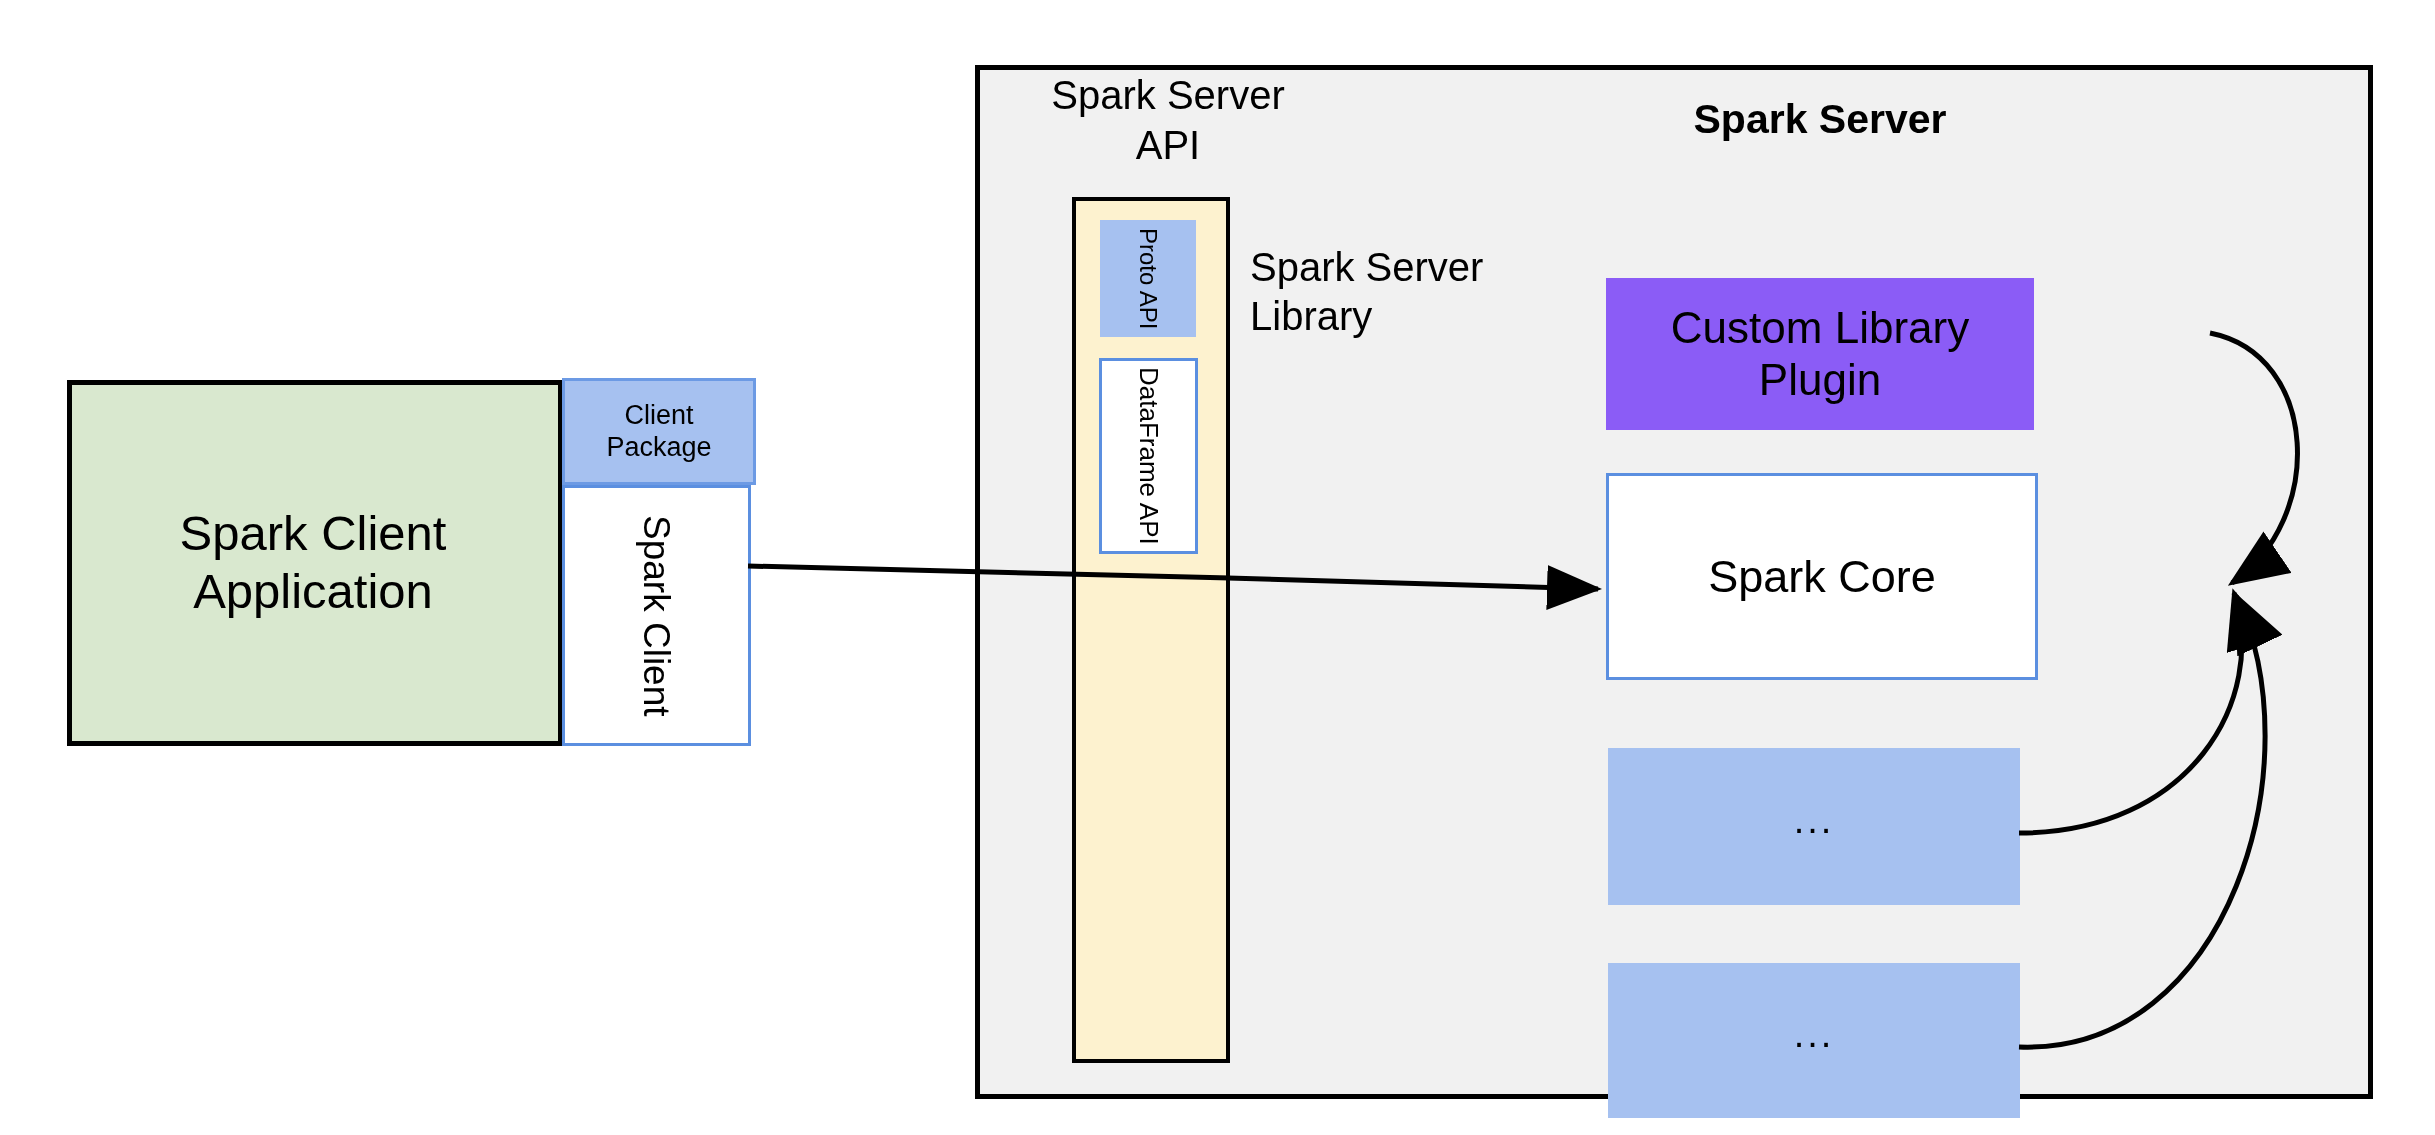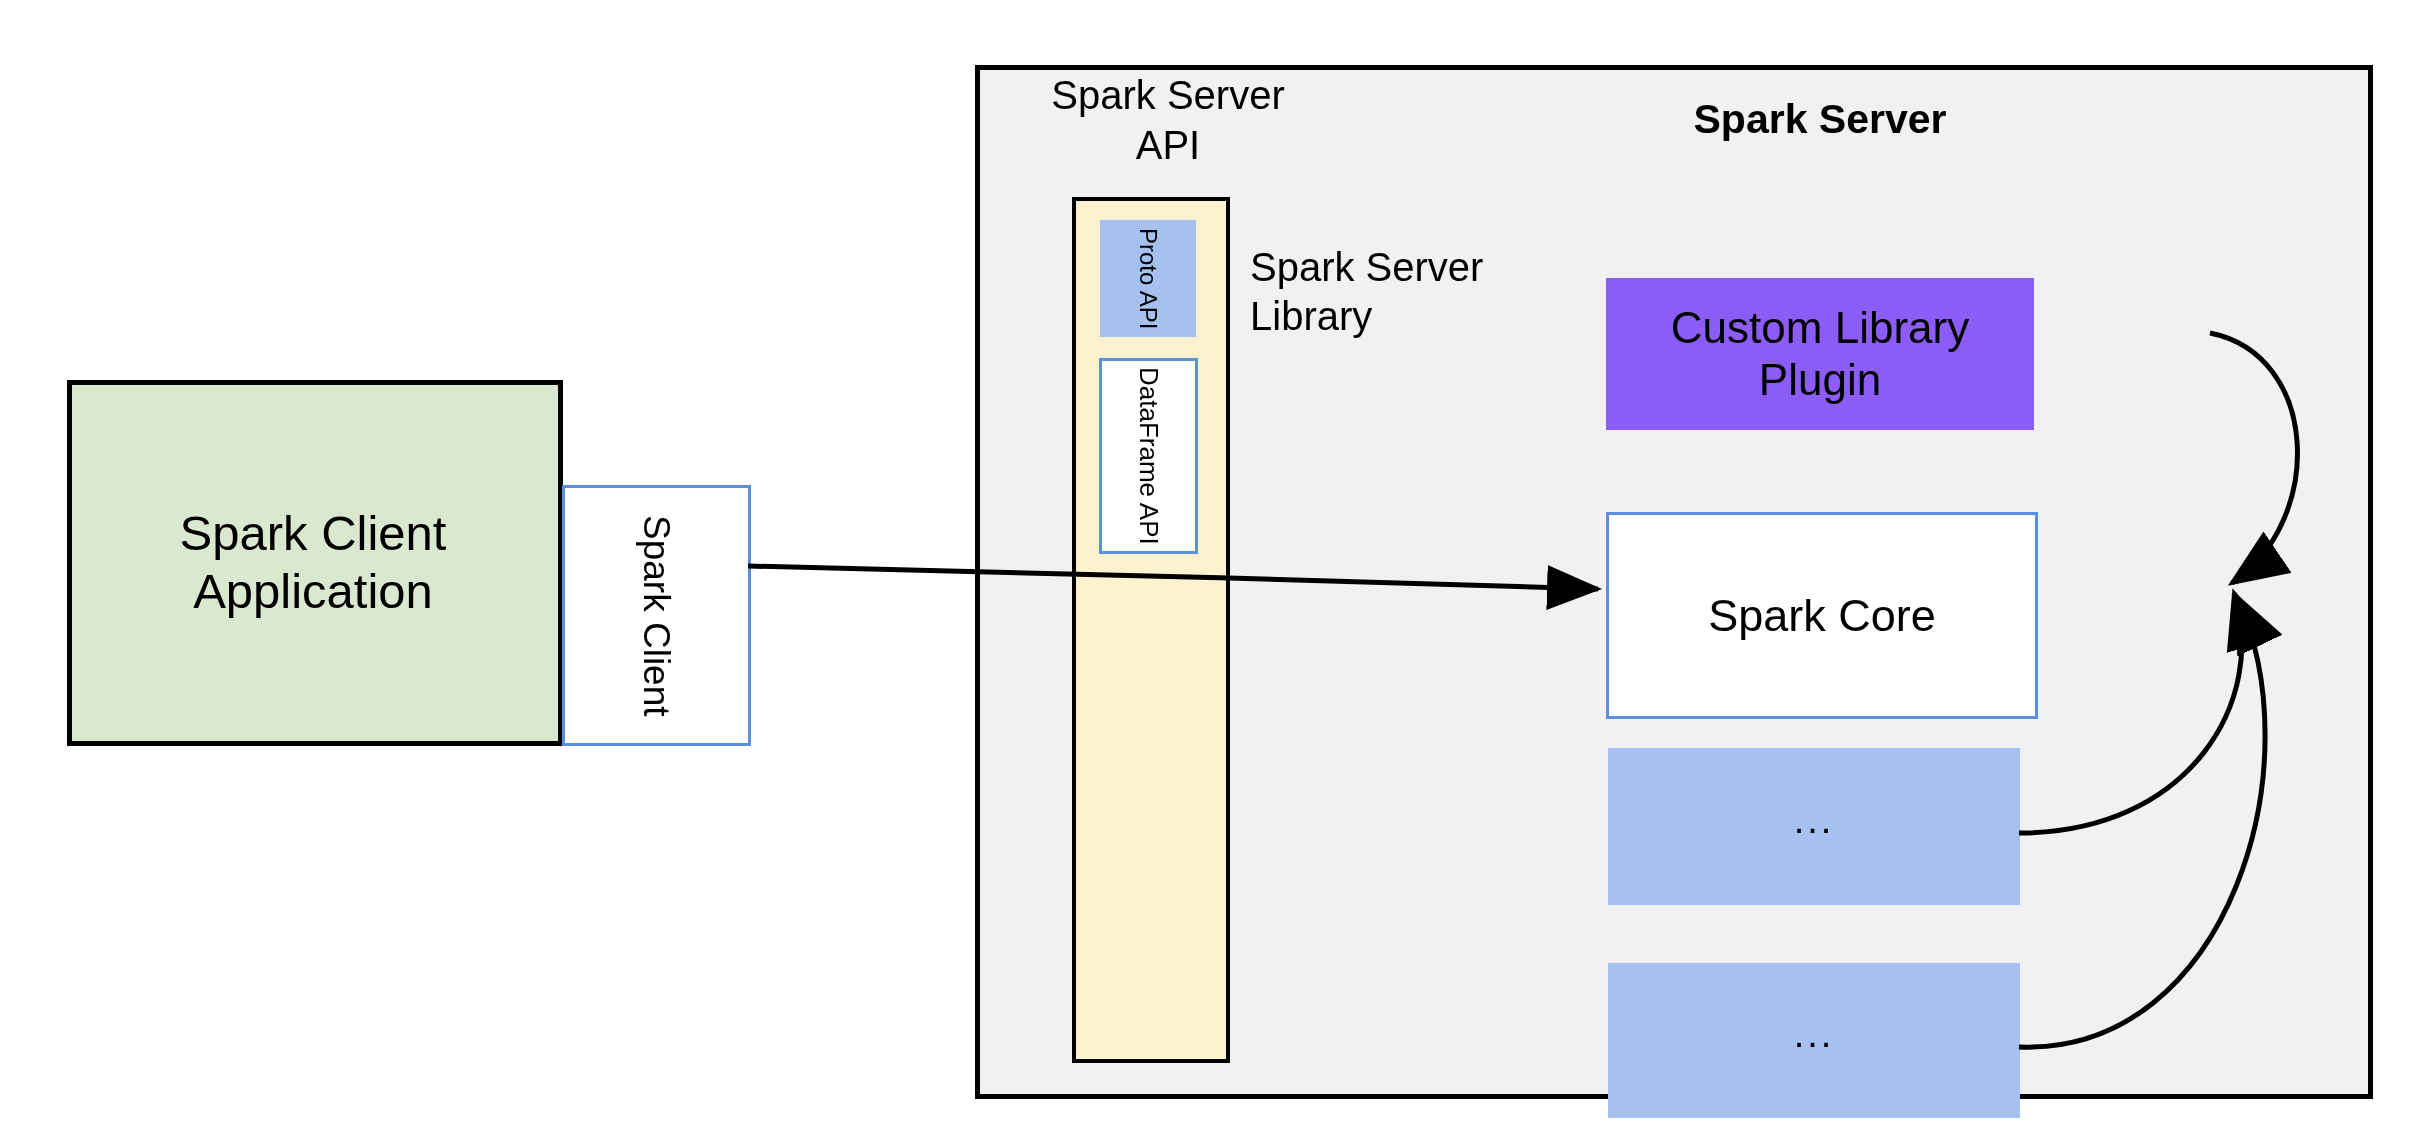--- a/index.html
+++ b/index.html
@@ -140,21 +140,21 @@
     left: 1606px;
     top: 278px;
     width: 428px;
     height: 152px;
     background: #8b5cf6;
     border: none;
     font-size: 44px;
   }
   #spark-core-box {
     left: 1606px;
-    top: 512px;
+    top: 473px;
     width: 432px;
     height: 207px;
     background: #ffffff;
     border: 3px solid #5b8fe0;
     font-size: 45px;
   }
   #ellipsis-box-1 {
     left: 1608px;
     top: 748px;
     width: 412px;
@@ -191,20 +191,24 @@
 </head>
 <body>
 
 <div id="canvas">
 
   <div class="box" id="client-app-box">
     <span id="client-app-label" style="white-space: pre-line;">Spark Client
 Application</span>
   </div>
 
+  <div class="box" id="client-package-box">
+    <span style="white-space: pre-line;">Client
+Package</span>
+  </div>
 
   <div class="box" id="spark-client-box">
     <span class="vtext" id="spark-client-label">Spark Client</span>
   </div>
 
   <div id="server-panel"></div>
 
   <div id="spark-connect-api-label">Spark Server
 API</div>
 

